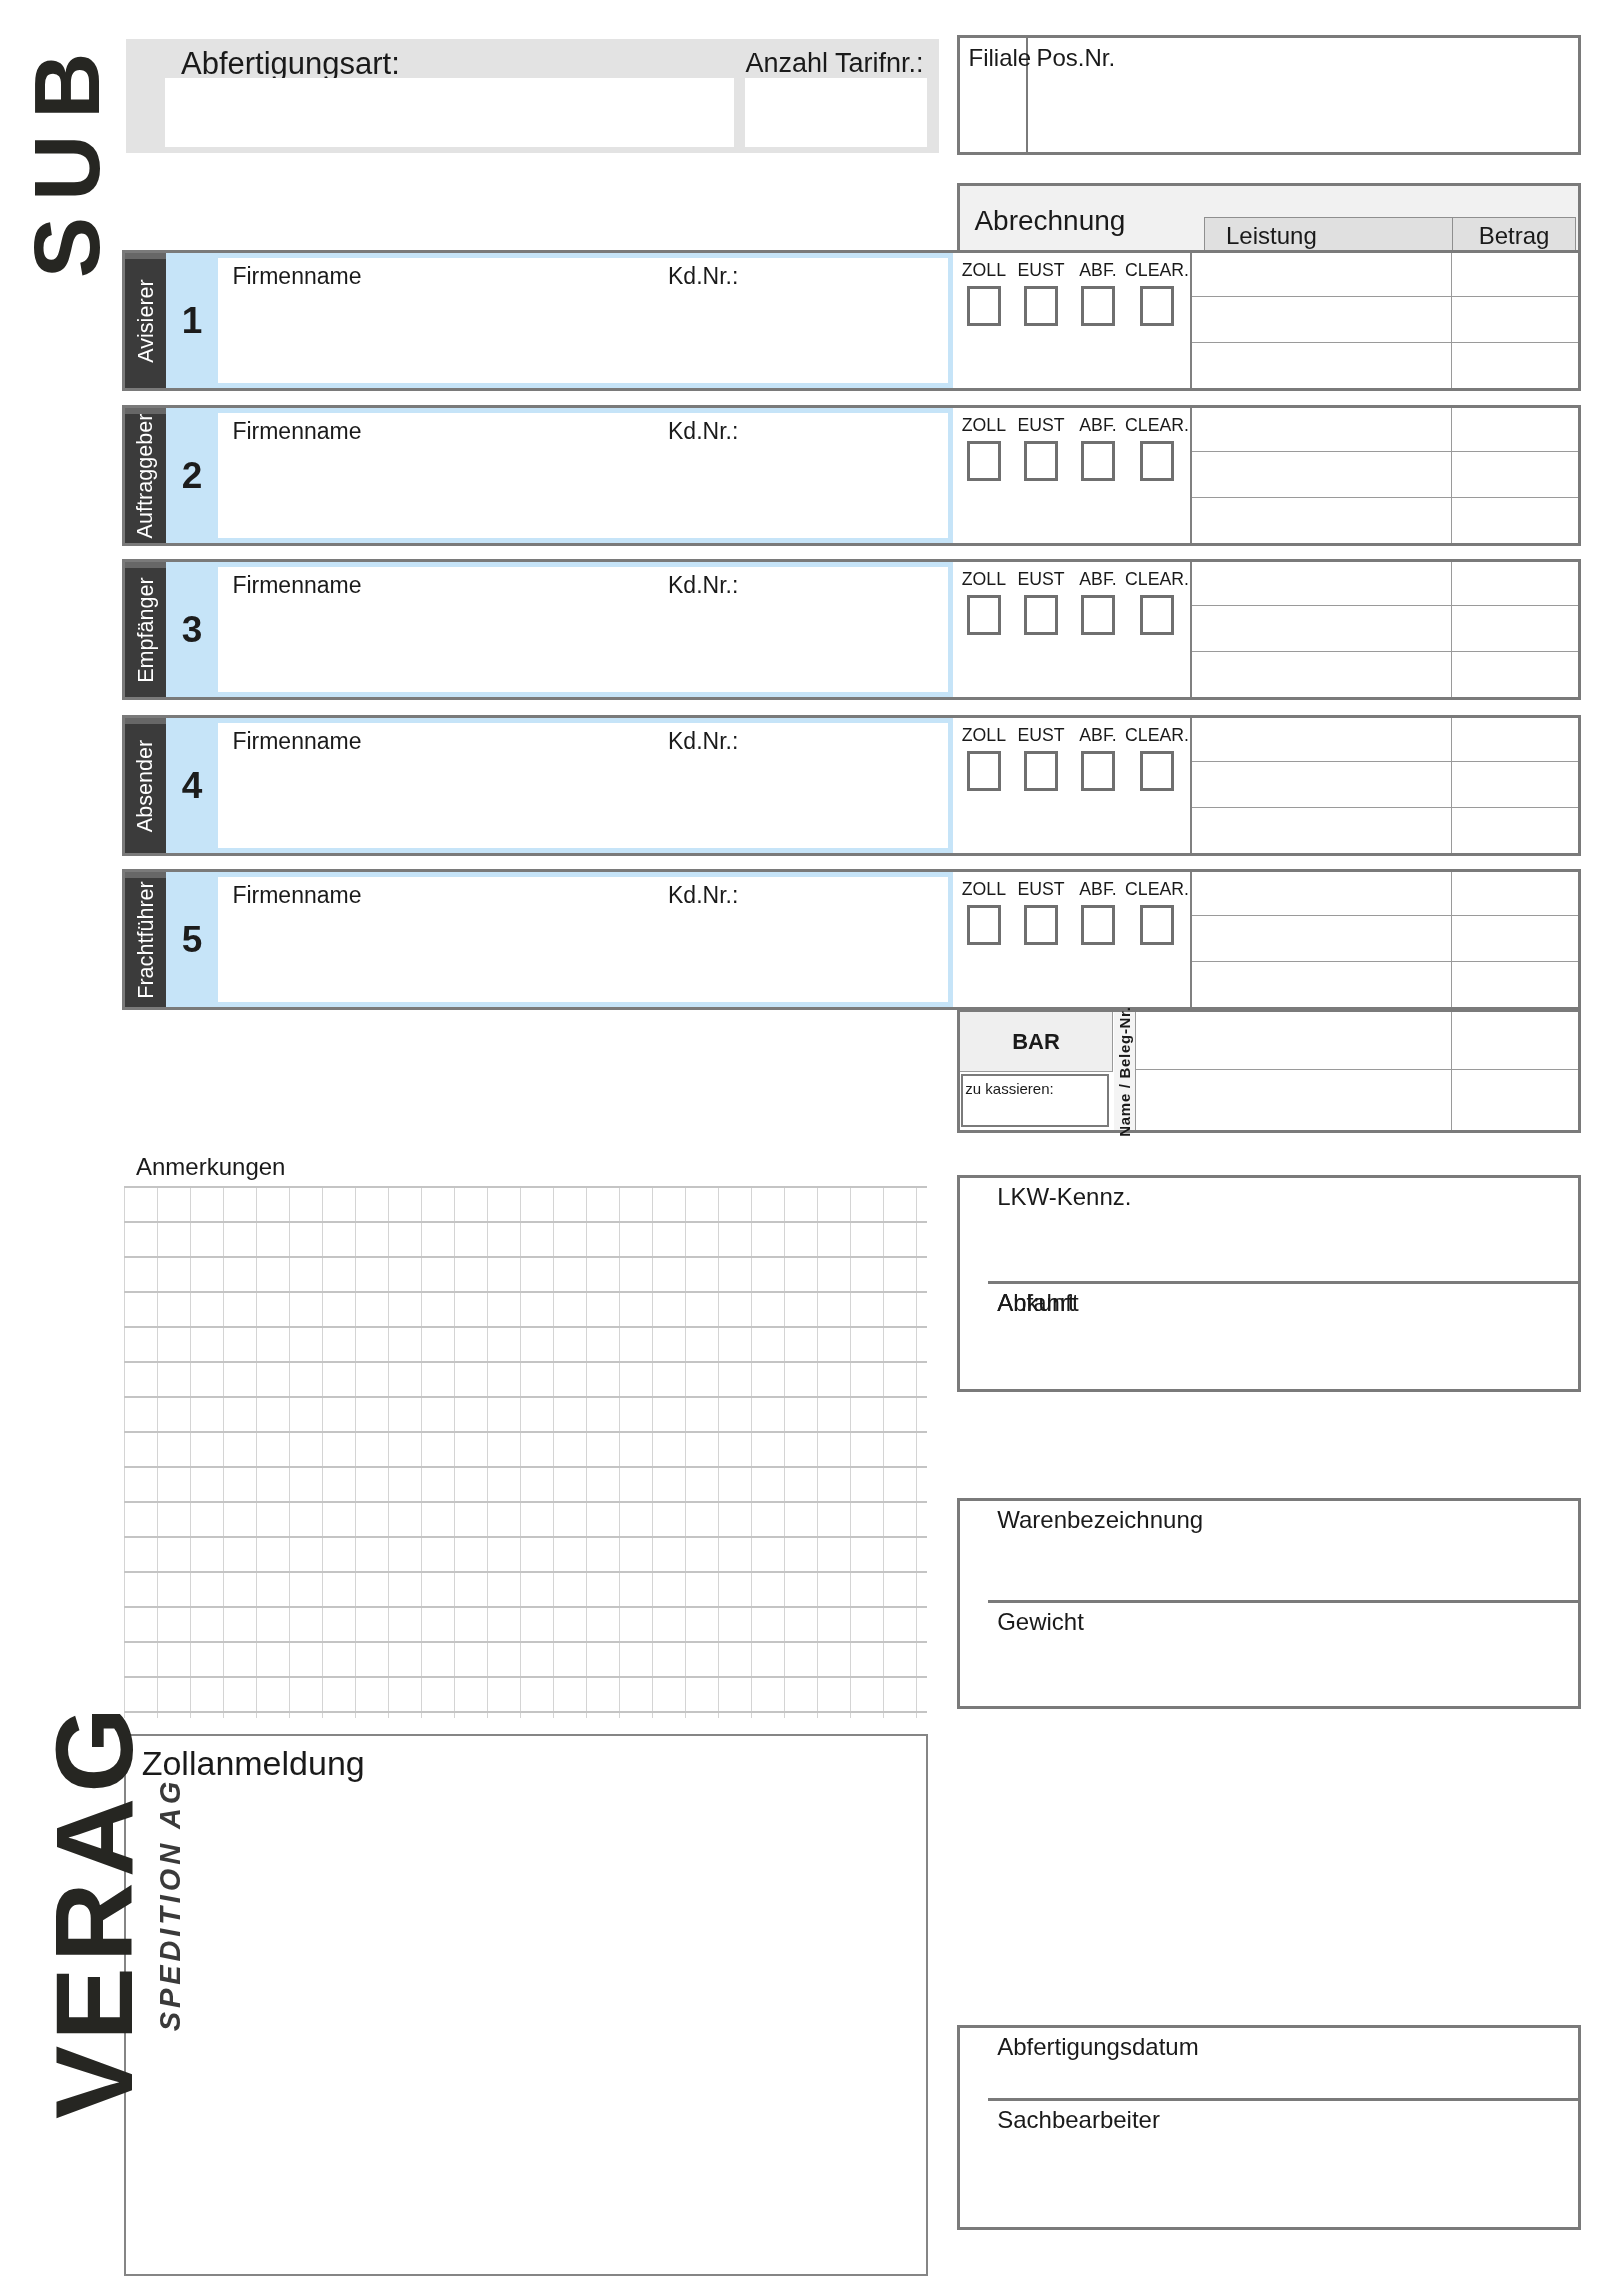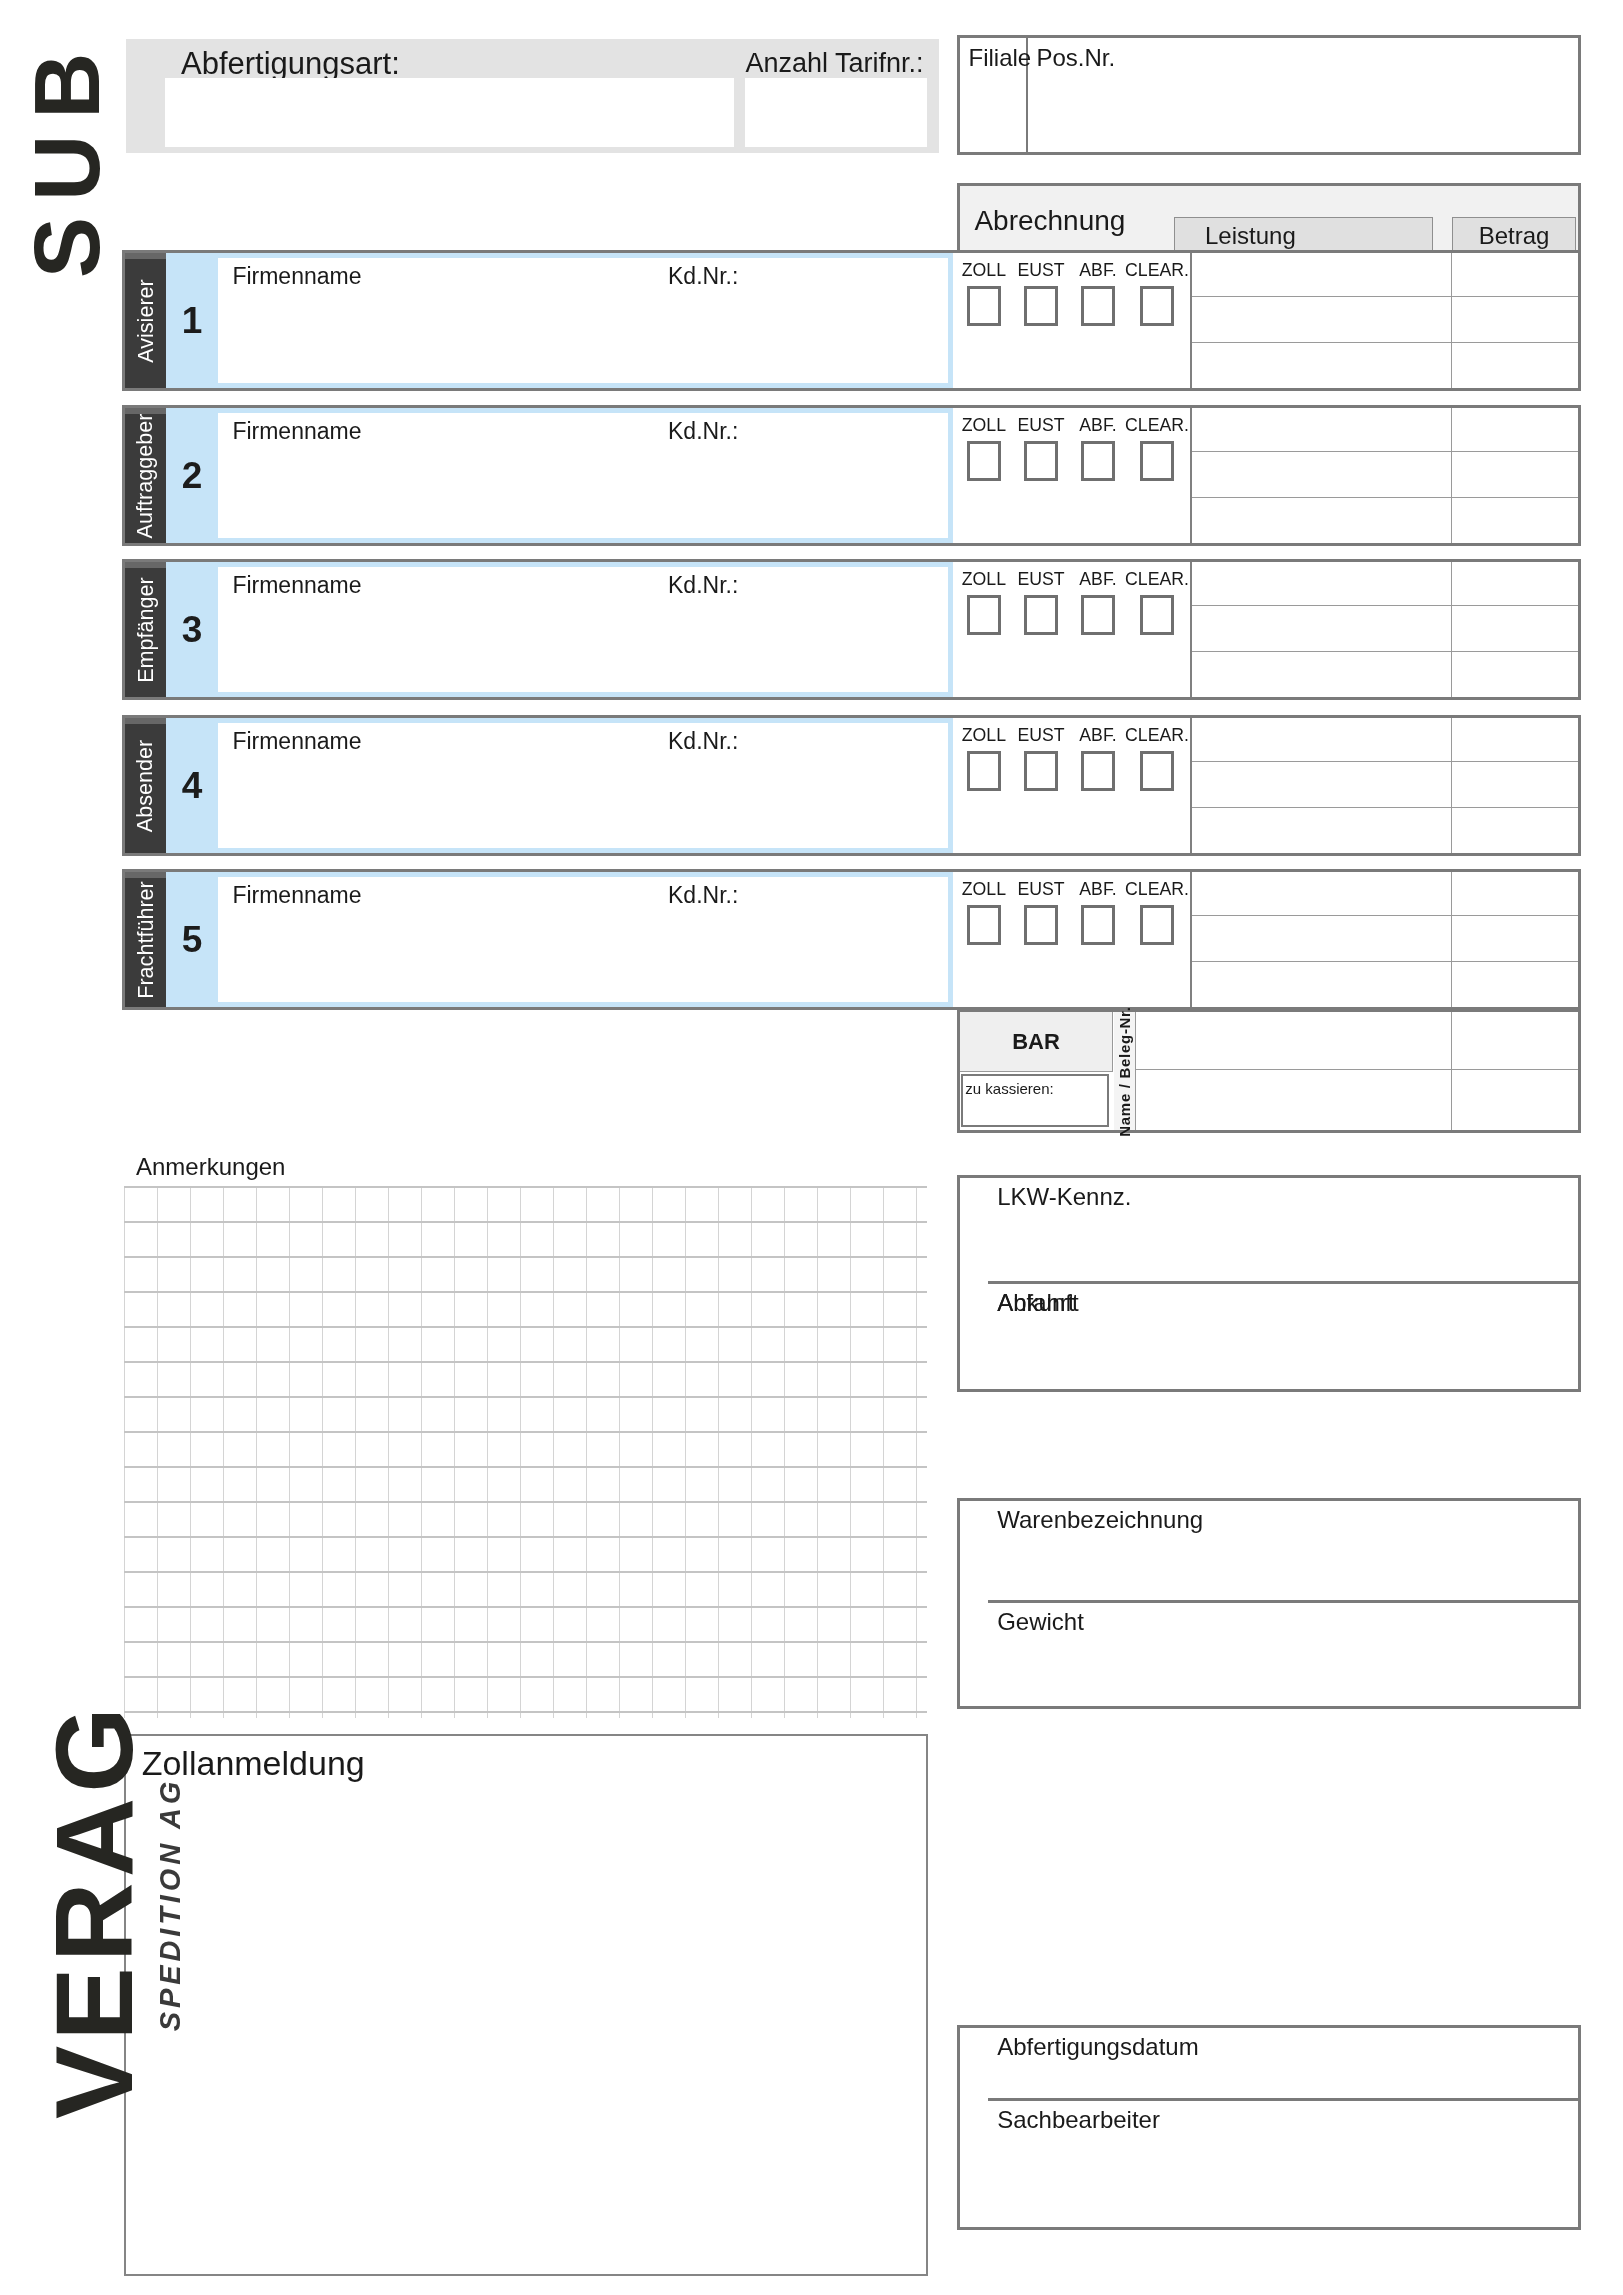--- a/index.html
+++ b/index.html
@@ -25,21 +25,21 @@
   
   .filiale-box{left:957px;top:35px;width:624px;height:120px;border:3.9px solid #7a7a7a;box-sizing:border-box;background:#fff;display:flex;}
   .filiale-cell{width:66px;border-right:2.6px solid #7a7a7a;position:relative;}
   .posnr-cell{flex:1;position:relative;}
   .cell-label{position:absolute;left:8.5px;top:5.9px;font-size:24px;white-space:nowrap;}
 
   
   .abrechnung-box{left:957px;top:183px;width:624px;height:75px;border:3.9px solid #7a7a7a;box-sizing:border-box;background:#f1f1f1;}
   .abrechnung-title{position:absolute;left:14.4px;top:50%;transform:translateY(-50%);font-size:28px;}
   .hdr-cell{position:absolute;bottom:0;height:38px;background:#e0e0e0;border:1.3px solid #8f8f8f;box-sizing:border-box;display:flex;align-items:center;font-size:24px;}
-  .leistung-cell{left:214px;width:259px;padding-left:30px;text-align:center;}
+  .leistung-cell{left:244px;width:259px;padding-left:21px;text-align:center;}
   .betrag-cell{left:492px;width:124px;justify-content:center;}
 
   
   .row{position:absolute;left:122px;width:1459px;height:141px;border:3.3px solid #7a7a7a;box-sizing:border-box;background:#fff;}
   .row-bar{position:absolute;left:0;top:0;width:41px;height:100%;background:#3b3b3b;box-shadow:inset 0 5.9px 0 #676767;display:flex;align-items:center;justify-content:center;}
   .row-bar .vtext{color:#fff;font-size:21.6px;}
   .row-blue{position:absolute;left:41px;top:0;width:787px;height:100%;background:#c6e4f8;}
   .row-number{position:absolute;left:41px;top:0;width:52px;height:100%;display:flex;align-items:center;justify-content:center;font-size:37px;font-weight:bold;color:#1c1c1c;}
   .row-white{position:absolute;left:93px;top:4.6px;width:730px;height:125px;background:#fff;}
   .firmenname-label{position:absolute;left:14.4px;top:5.2px;font-size:23px;}

